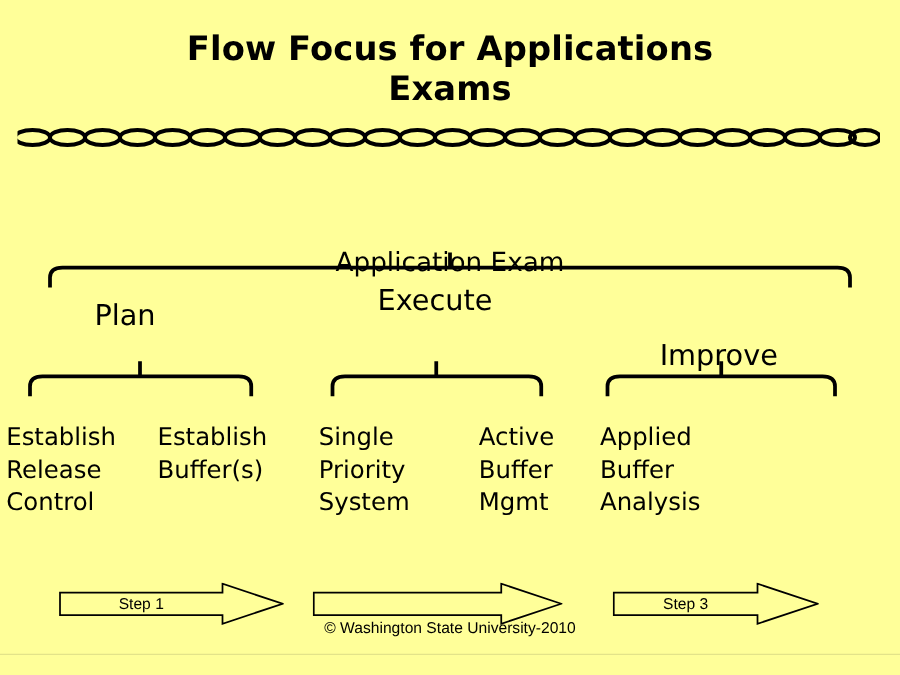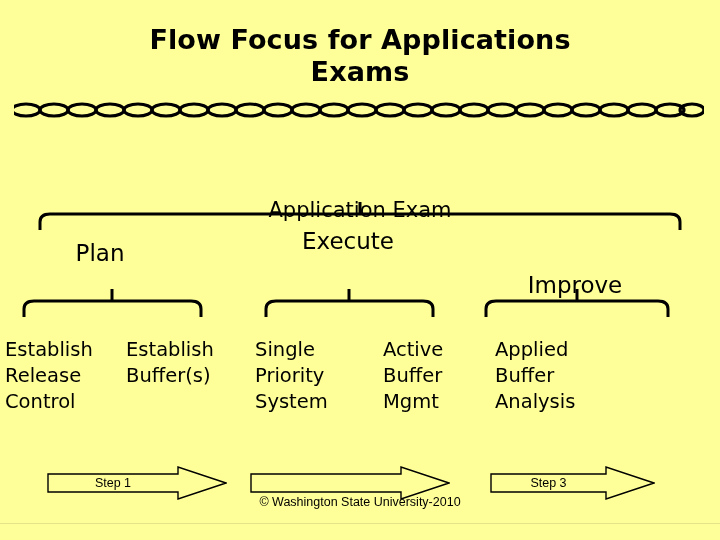--- a/index.html
+++ b/index.html
@@ -72,21 +72,21 @@
     position: absolute;
     font-size: 19.5px;
     line-height: 1.33;
     color: #000;
     white-space: pre-line;
   }
   #leaf-1 { left: 5px;   top: 337px; width: 120px; }
   #leaf-2 { left: 126px; top: 337px; width: 118px; }
   #leaf-3 { left: 255px; top: 337px; width: 110px; }
   #leaf-4 { left: 383px; top: 337px; width: 95px;  }
-  #leaf-5 { left: 480px; top: 337px; width: 100px; margin-left: 15px; }
+  #leaf-5 { left: 480px; top: 337px; width: 100px; }
   #leaf-6 { left: 583px; top: 337px; width: 135px; }
 
   
   .step {
     position: absolute;
     height: 34px;
   }
   .step svg { display: block; }
   .step-label {
     position: absolute;

